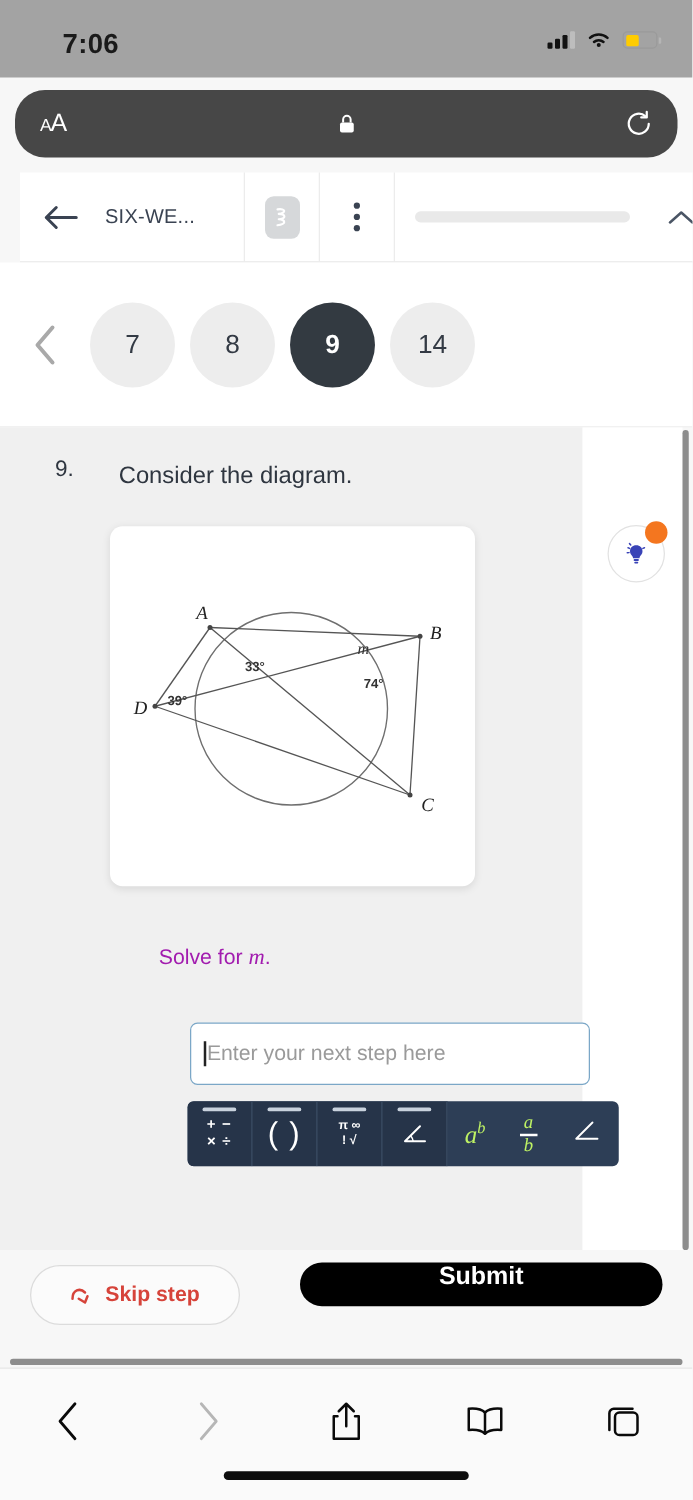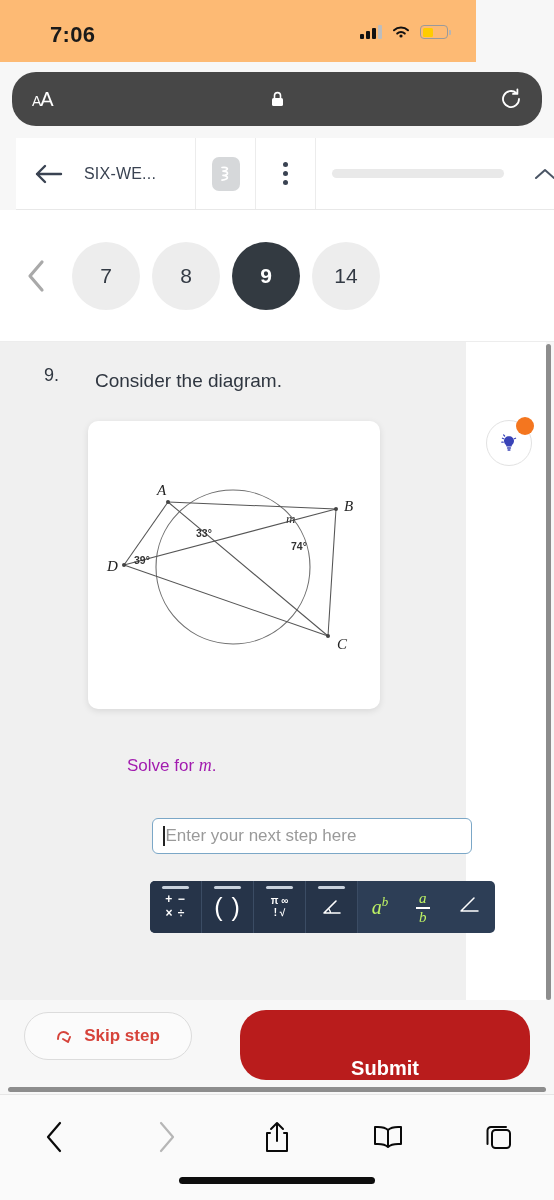--- a/index.html
+++ b/index.html
@@ -6,22 +6,22 @@
   html, body {
     width: 554px; height: 1200px;
     font-family: "Liberation Sans", sans-serif;
     background: #f7f7f7;
     overflow: hidden;
   }
   .phone { position: relative; width: 554px; height: 1200px; background: #f7f7f7; }
 
   
   .statusbar {
-    position: absolute; top: 0; left: 0; width: 476px; height: 62px;
-    background: #fdba74;
+    position: absolute; top: 0; left: 0; width: 554px; height: 62px;
+    background: #a3a3a3;
   }
   .status-time {
     position: absolute; left: 50px; top: 22px;
     font-size: 22px; font-weight: 600; color: #1a1a1a; letter-spacing: .3px;
   }
   .status-icons {
     position: absolute; right: 28px; top: 24px;
     display: flex; align-items: center; gap: 8px;
   }
   .bars { display: flex; align-items: flex-end; gap: 2px; height: 14px; }
@@ -129,21 +129,21 @@
   }
   .diagcard svg { display: block; }
 
   .solvefor {
     position: absolute; left: 127px; top: 755px;
     font-size: 17px; color: #a21caf;
   }
   .solvefor em { font-family: "Liberation Serif", serif; font-style: italic; font-size: 18px; }
 
   .stepinput {
-    position: absolute; left: 152px; top: 818px; width: 320px; height: 36px;
+    position: absolute; left: 152px; top: 818px; width: 320px; height: 50px;
     border: 1px solid #7ba7c7; border-radius: 6px; background: #fff;
     display: flex; align-items: center; padding-left: 10px;
   }
   .caret { width: 1.5px; height: 20px; background: #222; margin-right: 1px; }
   .ph { font-size: 17px; color: #9a9a9a; }
 
   
   .mathbar {
     position: absolute; left: 150px; top: 881px; width: 345px; height: 52px;
     background: #2d3e56; border-radius: 5px; display: flex; align-items: stretch;
@@ -174,23 +174,23 @@
   .actions {
     position: absolute; top: 1000px; left: 0; width: 554px; height: 90px; background: #f7f7f7;
   }
   .skipbtn {
     position: absolute; left: 24px; top: 1012px; width: 168px; height: 48px;
     background: #fbfbfb; border: 1px solid #dcdcdc; border-radius: 24px;
     display: flex; align-items: center; justify-content: center; gap: 8px;
   }
   .skiplabel { color: #d6433a; font-size: 17px; font-weight: 600; }
   .submitbtn {
-    position: absolute; left: 240px; top: 1010px; width: 290px; height: 70px;
-    background: #b91c1c; border-radius: 26px;
-    display: flex; align-items: flex-end; justify-content: center;
+    position: absolute; left: 240px; top: 1010px; width: 290px; height: 35px;
+    background: #000000; border-radius: 26px;
+    display: flex; align-items: flex-start; justify-content: center;
     color: #fff; font-size: 20px; font-weight: 600;
   }
   .pagescroll-h {
     position: absolute; left: 8px; top: 1087px; width: 538px; height: 5px;
     background: #8d8d8d; border-radius: 3px;
   }
   .scroll-v {
     position: absolute; left: 546px; top: 344px; width: 5px; height: 656px;
     background: #8d8d8d; border-radius: 3px;
   }

